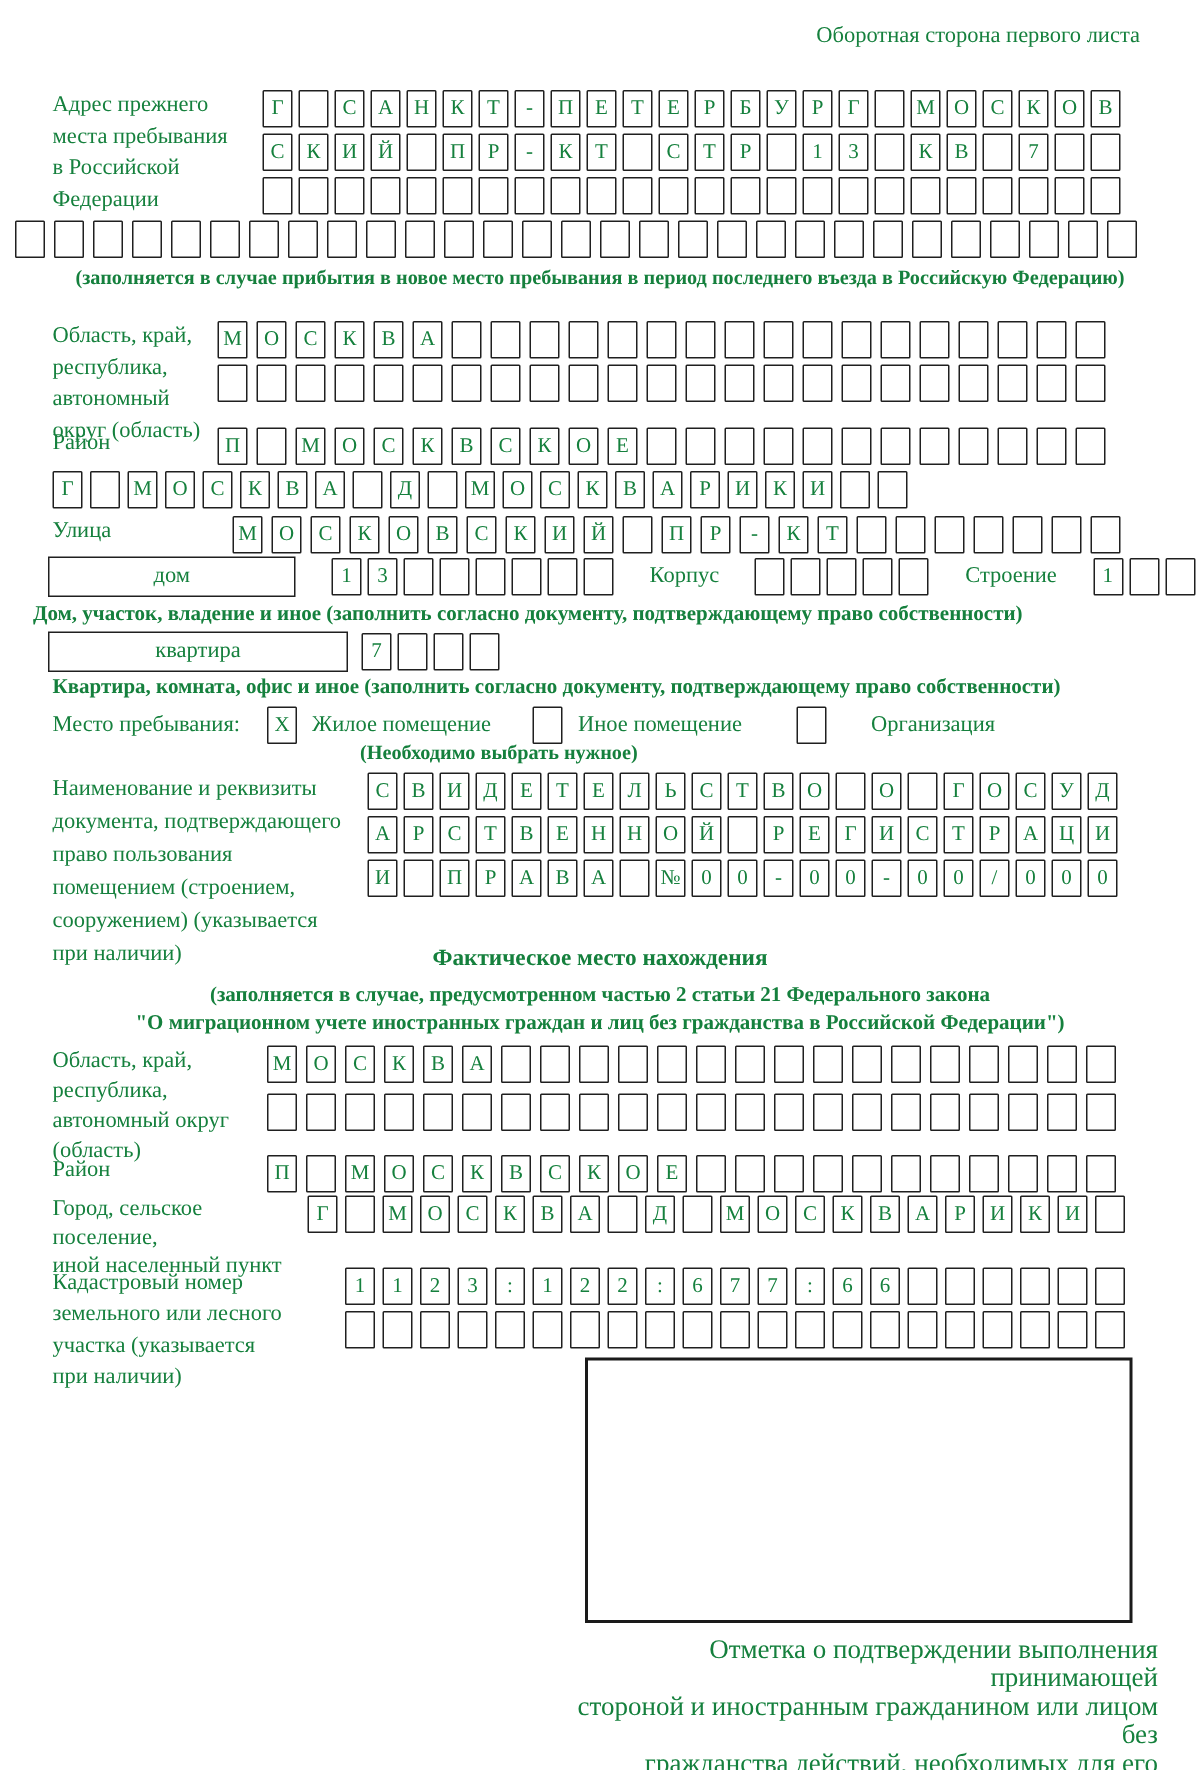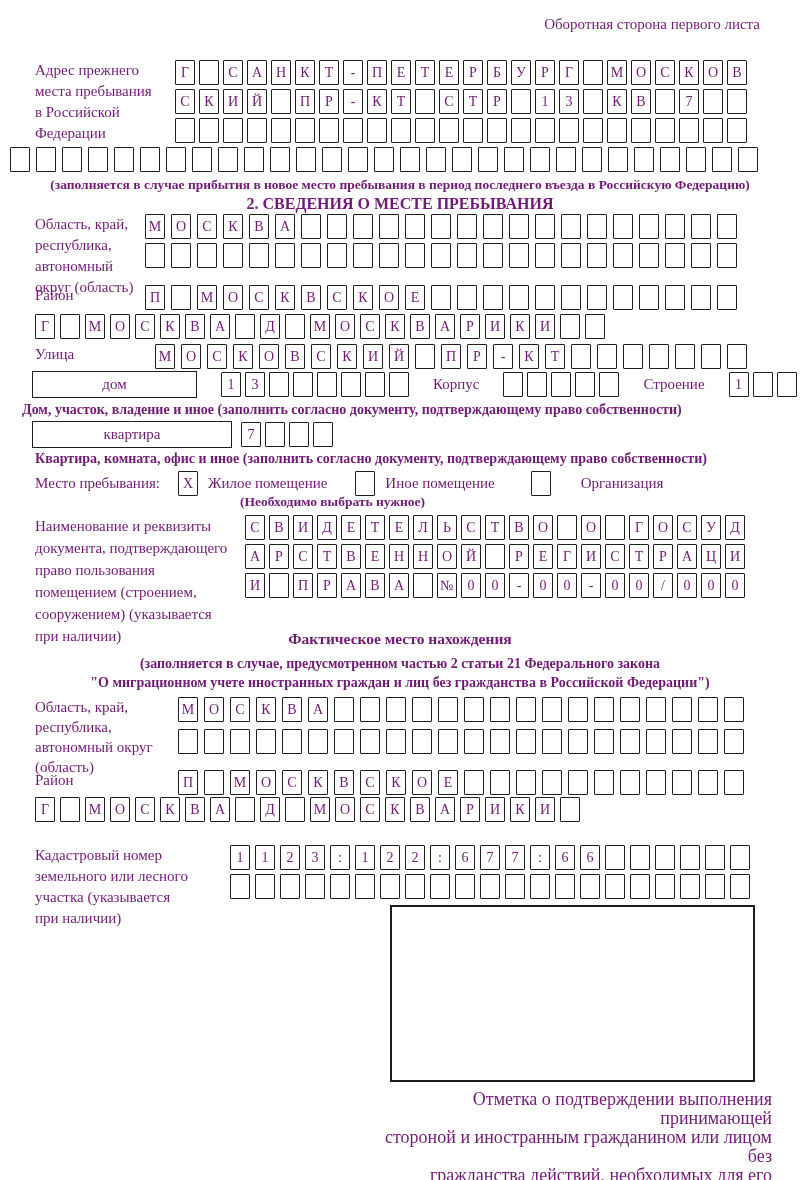--- a/index.html
+++ b/index.html
@@ -1,18 +1,18 @@
 <!DOCTYPE html>
 <html><head>
 <meta charset="utf-8">
 <style>
   html,body{margin:0;padding:0;background:#fff;}
   .page{
     position:relative;width:800px;height:1180px;background:#fff;overflow:hidden;
-    font-family:"Liberation Serif","DejaVu Serif",serif;color:#701a75;
+    font-family:"Liberation Serif","DejaVu Serif",serif;color:#15803d;
   }
   .abs{position:absolute;}
   .hdr{font-size:15px;}
   .field{display:flex;align-items:flex-start;}
   .flabel{font-size:15px;line-height:21px;white-space:pre-line;flex:0 0 auto;}
   .rows{display:flex;flex-direction:column;gap:4px;}
   .boxrow{display:flex;}
   .g4{gap:4px;} .g5{gap:5px;} .g6{gap:6px;}
   .cell{
     flex:0 0 auto;box-sizing:border-box;width:20px;height:25px;
@@ -152,21 +152,20 @@
       <span class="cell"></span>
       <span class="cell"></span>
       <span class="cell"></span>
       <span class="cell"></span>
       <span class="cell"></span>
       <span class="cell"></span>
       <span class="cell"></span>
     </div>
   <div class="abs note center" style="top:177px">(заполняется в случае прибытия в новое место пребывания в период последнего въезда в Российскую Федерацию)</div>
 
-  <div class="abs sect-title center" style="top:195px">2. СВЕДЕНИЯ О МЕСТЕ ПРЕБЫВАНИЯ</div>
 
   <div class="abs field" style="top:214px;left:35px">
     <div class="flabel" style="width:110px">Область, край,
 республика,
 автономный
 округ (область)</div>
     <div class="rows">
       <div class="boxrow g6">
           <span class="cell">М</span>
           <span class="cell">О</span>
@@ -521,20 +520,22 @@
         <span class="cell"></span>
         <span class="cell"></span>
         <span class="cell"></span>
         <span class="cell"></span>
         <span class="cell"></span>
         <span class="cell"></span>
       </div>
   </div>
 
   <div class="abs field" style="top:797px;left:35px">
+    <div class="flabel" style="width:170px;line-height:19px">Город, сельское поселение,
+иной населенный пункт</div>
     <div class="boxrow g5">
         <span class="cell">Г</span>
         <span class="cell"></span>
         <span class="cell">М</span>
         <span class="cell">О</span>
         <span class="cell">С</span>
         <span class="cell">К</span>
         <span class="cell">В</span>
         <span class="cell">А</span>
         <span class="cell"></span>

